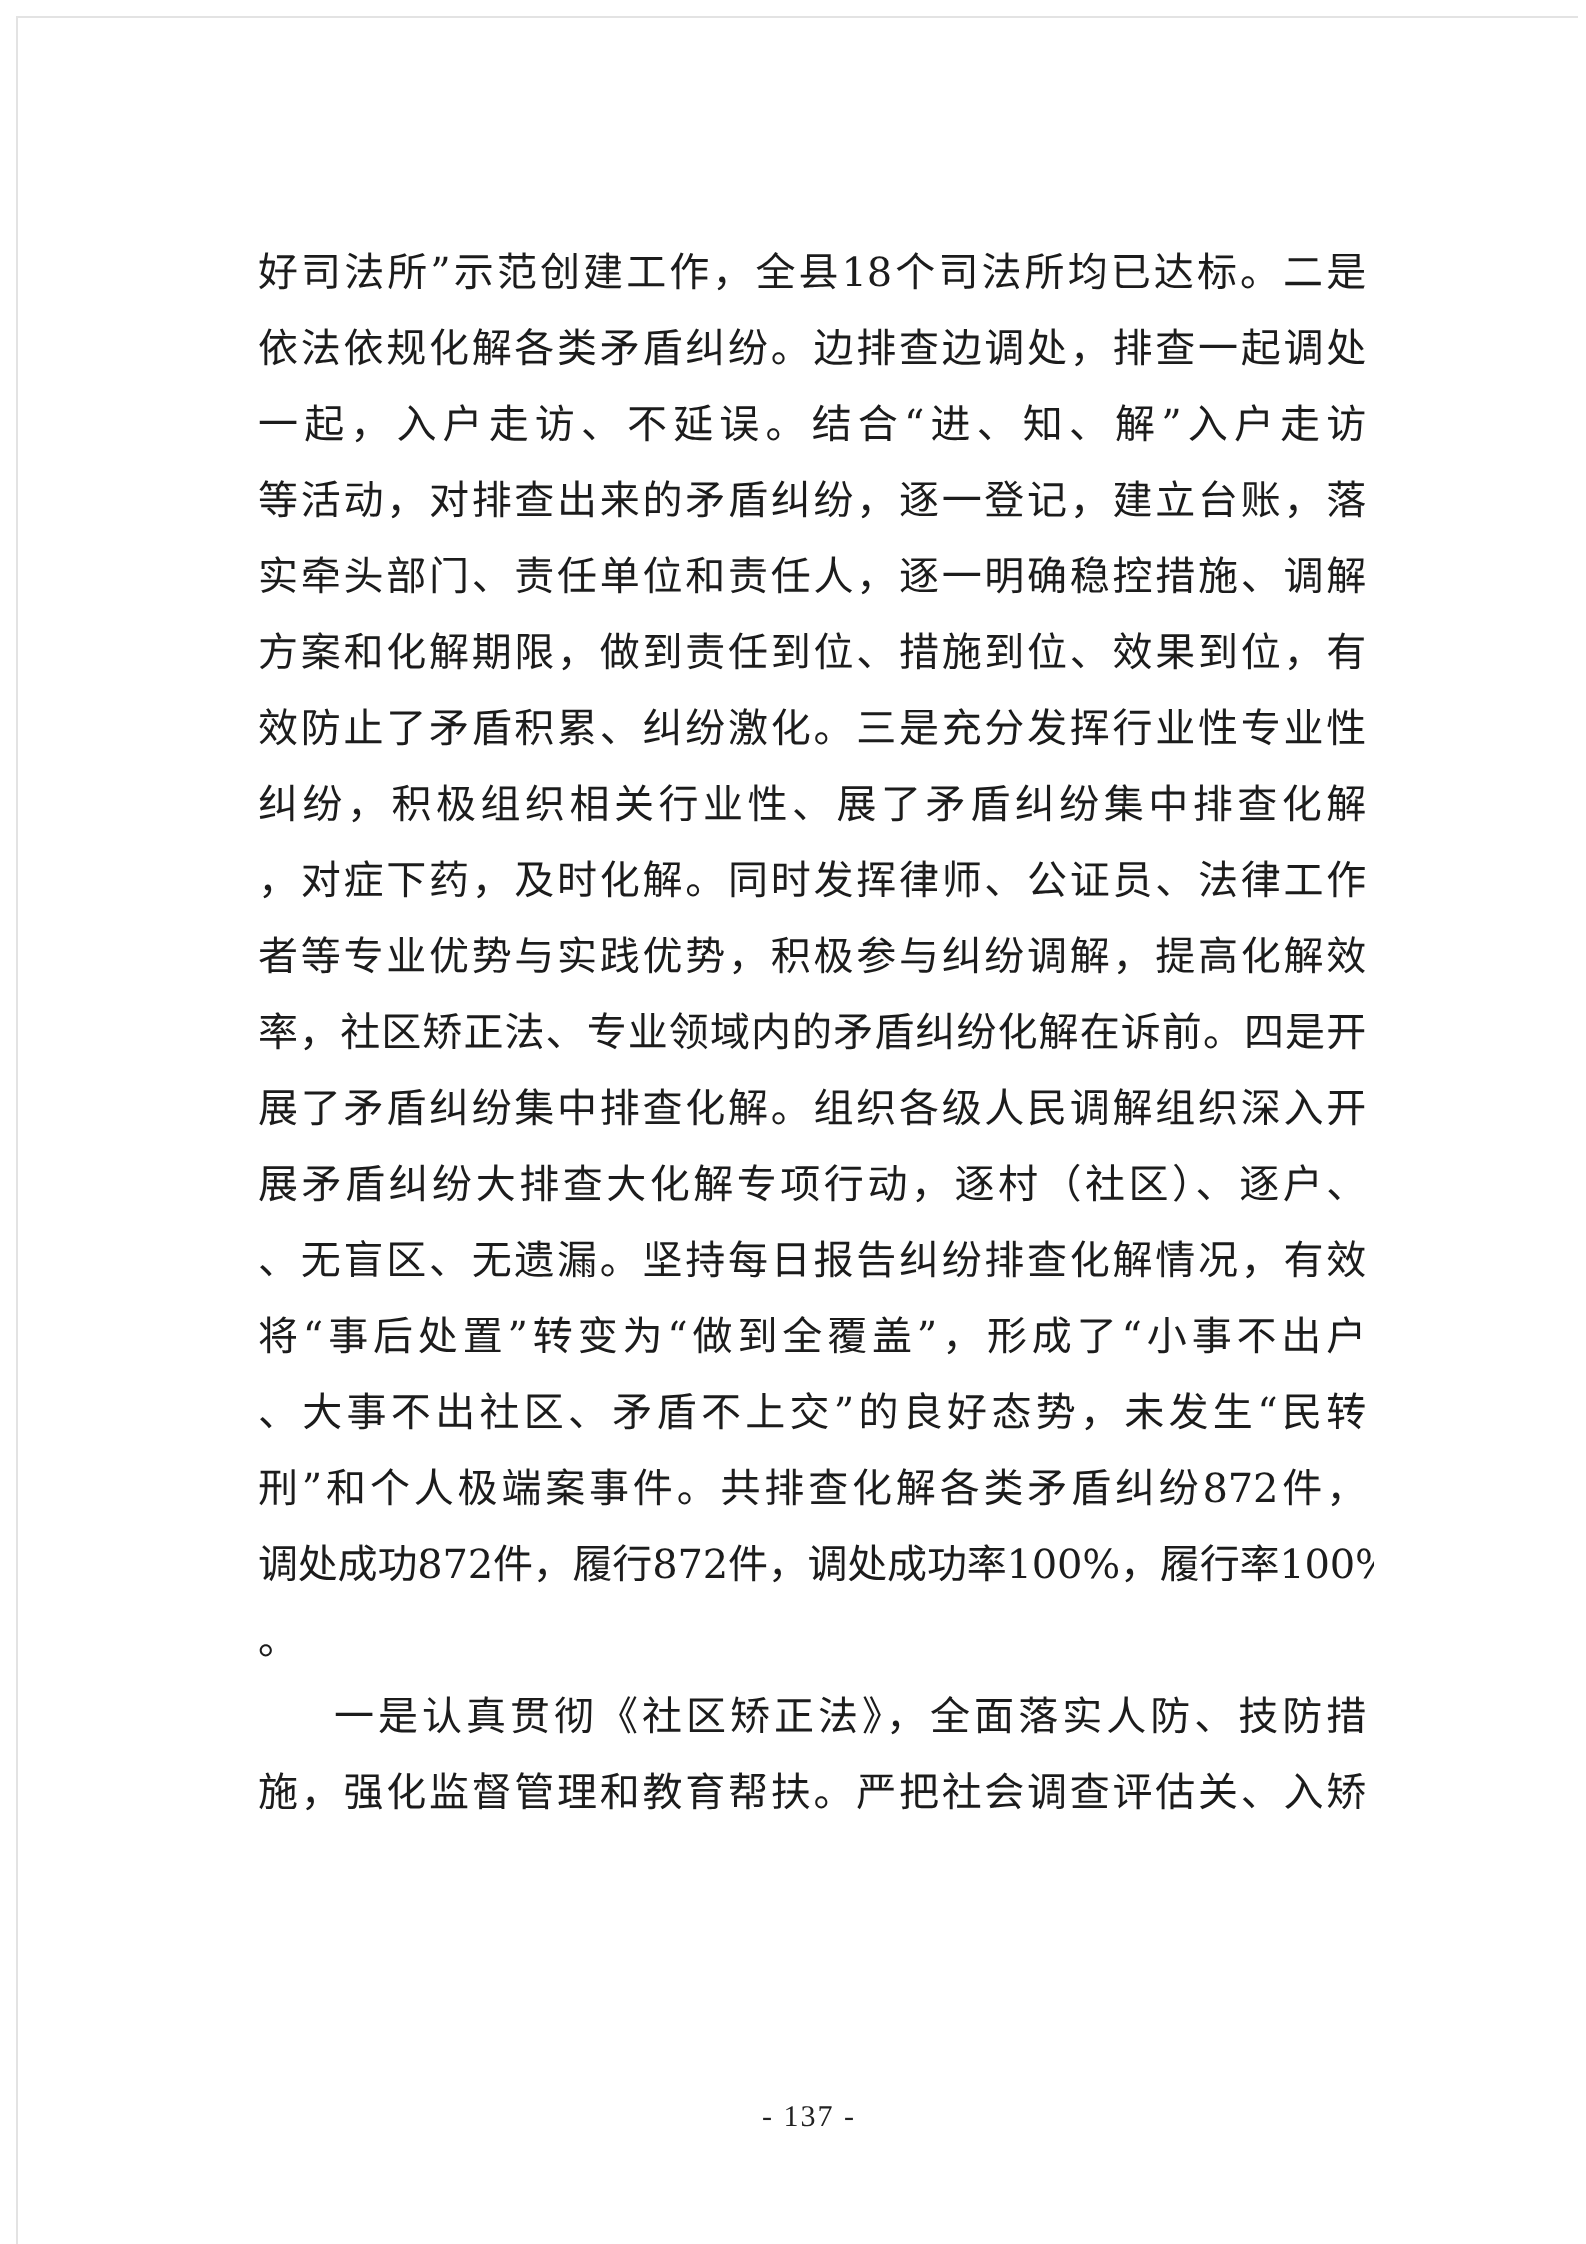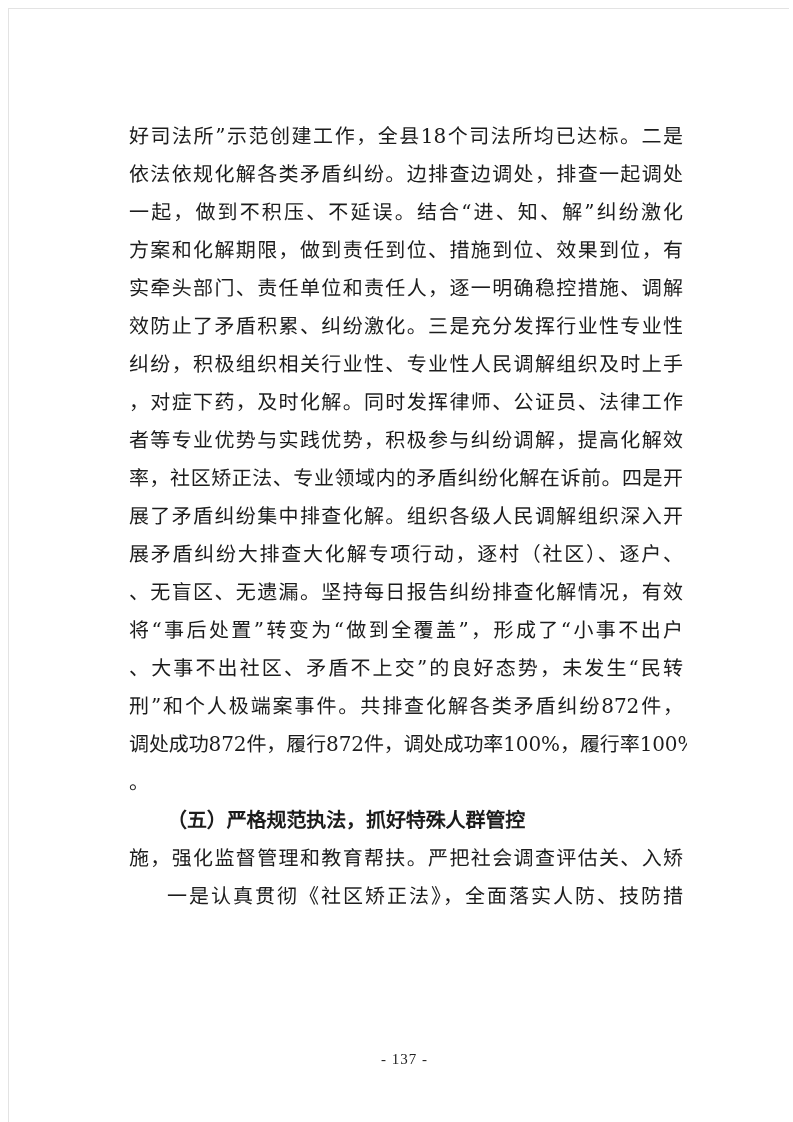--- a/index.html
+++ b/index.html
@@ -62,34 +62,34 @@
     color: #222222;
   }
 </style>
 </head>
 <body>
 
 <div class="page">
   <div class="text-block">
     <div class="line">好司法所”示范创建工作，全县18个司法所均已达标。二是</div>
     <div class="line">依法依规化解各类矛盾纠纷。边排查边调处，排查一起调处</div>
-    <div class="line">一起，做到不积压、不延误。结合“进、知、解”纠纷激化</div>
+    <div class="line">一起，入户走访、不延误。结合“进、知、解”入户走访</div>
+    <div class="line">等活动，对排查出来的矛盾纠纷，逐一登记，建立台账，落</div>
+    <div class="line">实牵头部门、责任单位和责任人，逐一明确稳控措施、调解</div>
     <div class="line">方案和化解期限，做到责任到位、措施到位、效果到位，有</div>
-    <div class="line">实牵头部门、责任单位和责任人，逐一明确稳控措施、调解</div>
     <div class="line">效防止了矛盾积累、纠纷激化。三是充分发挥行业性专业性</div>
-    <div class="line">纠纷，积极组织相关行业性、专业性人民调解组织及时上手</div>
+    <div class="line">纠纷，积极组织相关行业性、展了矛盾纠纷集中排查化解</div>
     <div class="line">，对症下药，及时化解。同时发挥律师、公证员、法律工作</div>
     <div class="line">者等专业优势与实践优势，积极参与纠纷调解，提高化解效</div>
     <div class="line">率，社区矫正法、专业领域内的矛盾纠纷化解在诉前。四是开</div>
     <div class="line">展了矛盾纠纷集中排查化解。组织各级人民调解组织深入开</div>
     <div class="line">展矛盾纠纷大排查大化解专项行动，逐村（社区）、逐户、</div>
     <div class="line">、无盲区、无遗漏。坚持每日报告纠纷排查化解情况，有效</div>
     <div class="line">将“事后处置”转变为“做到全覆盖”，形成了“小事不出户</div>
     <div class="line">、大事不出社区、矛盾不上交”的良好态势，未发生“民转</div>
     <div class="line">刑”和个人极端案事件。共排查化解各类矛盾纠纷872件，</div>
     <div class="line">调处成功872件，履行872件，调处成功率100%，履行率100%</div>
     <div class="line plain">。</div>
-    <div class="heading">（五）严格规范执法，抓好特殊人群管控</div>
+    <div class="line indent">一是认真贯彻《社区矫正法》，全面落实人防、技防措</div>
     <div class="line">施，强化监督管理和教育帮扶。严把社会调查评估关、入矫</div>
-    <div class="line indent">一是认真贯彻《社区矫正法》，全面落实人防、技防措</div>
   </div>
   <div class="footer-page-number">- 137 -</div>
 </div>
 
 </body></html>

